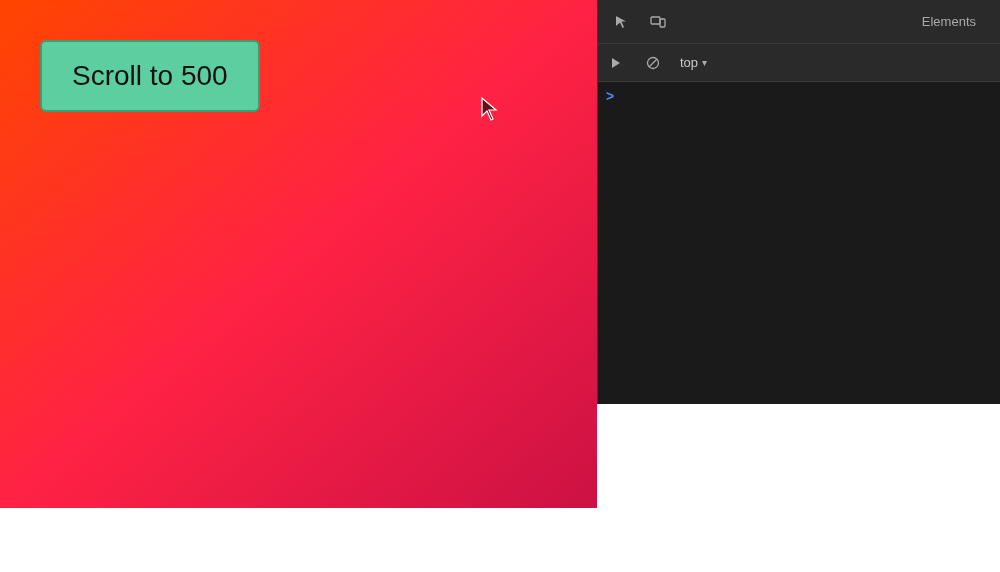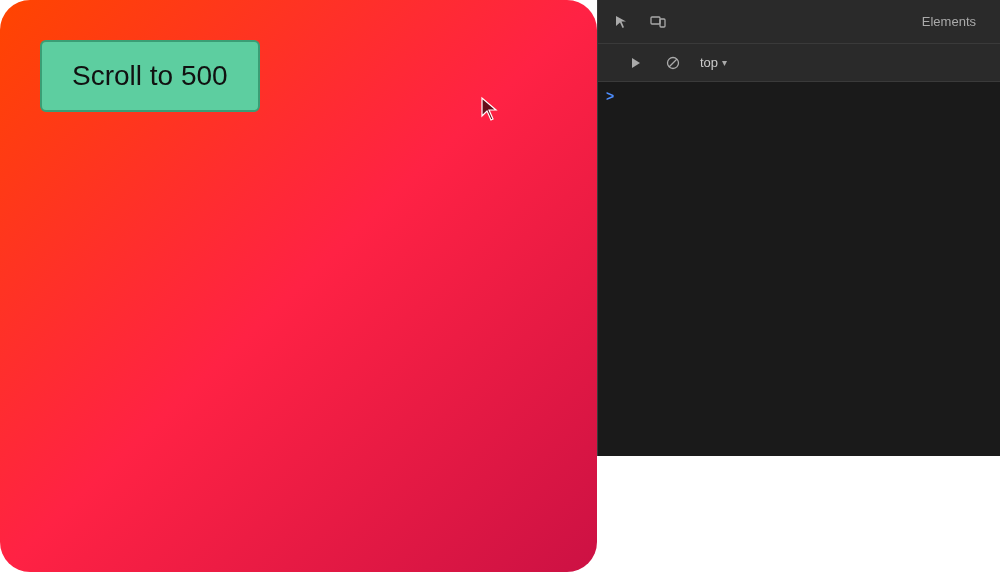--- a/index.html
+++ b/index.html
@@ -12,45 +12,44 @@
       width: 1000px;
       height: 572px;
       overflow: hidden;
       display: flex;
       font-family: -apple-system, BlinkMacSystemFont, 'Segoe UI', sans-serif;
     }
 
     
     .webpage-area {
       width: 597px;
-      height: 572px;
+      height: 508px;
       background: linear-gradient(to bottom right, #ff4500, #ff2244, #cc1144);
       position: relative;
-      border-radius: 30px;
     }
 
     .scroll-button {
       position: absolute;
       top: 40px;
       left: 40px;
       background-color: #5dcea0;
       border: 2px solid #3a9e75;
       border-radius: 6px;
       padding: 18px 30px;
       font-size: 28px;
       font-weight: 500;
       color: #111;
       cursor: pointer;
       font-family: -apple-system, BlinkMacSystemFont, 'Segoe UI', sans-serif;
     }
 
     
     .devtools-panel {
       width: 403px;
-      height: 456px;
+      height: 404px;
       background-color: #1e1e1e;
       display: flex;
       flex-direction: column;
       border-left: 1px solid #3a3a3a;
     }
 
     
     .devtools-toolbar {
       height: 44px;
       background-color: #2a2a2a;
@@ -96,21 +95,21 @@
       margin-left: auto;
       gap: 0;
     }
 
     
     .console-toolbar {
       height: 38px;
       background-color: #2a2a2a;
       display: flex;
       align-items: center;
-      padding: 0 24px;
+      padding: 0 4px;
       border-bottom: 1px solid #3a3a3a;
       gap: 9px;
     }
 
     .console-icon-btn {
       width: 28px;
       height: 28px;
       display: flex;
       align-items: center;
       justify-content: center;

